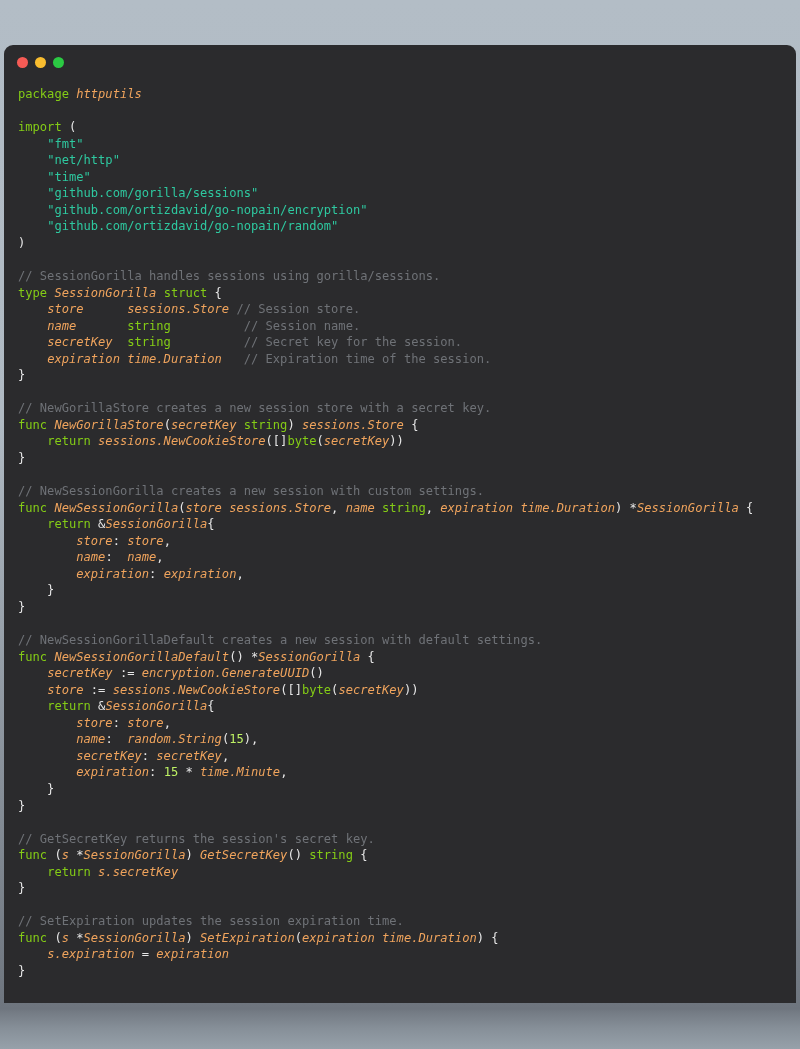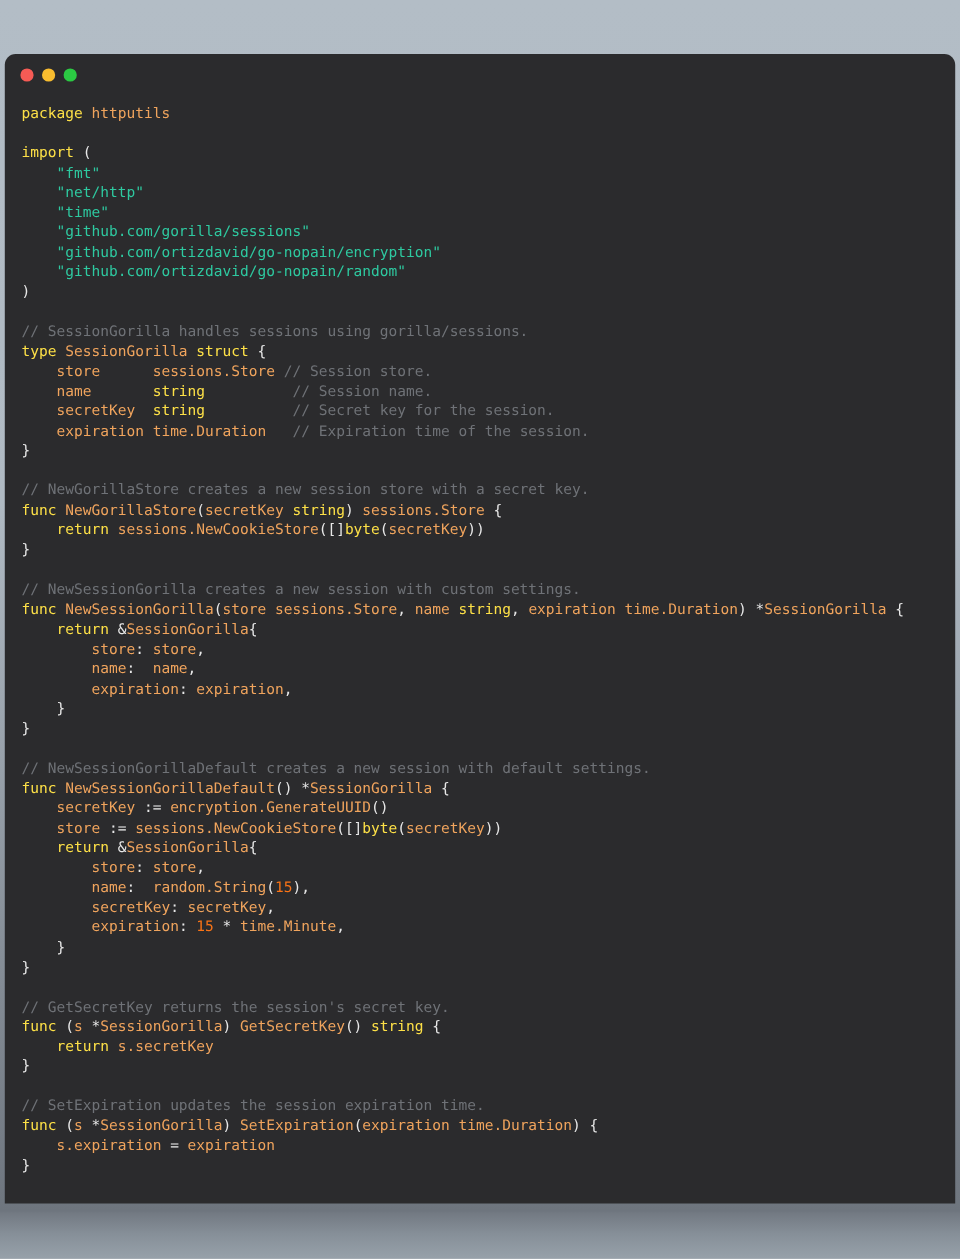--- a/index.html
+++ b/index.html
@@ -54,26 +54,26 @@
     padding: 7px 0 0 14px;
     font-family: "DejaVu Sans Mono", monospace;
     font-size: 12.1px;
     line-height: 16.55px;
     white-space: pre;
     color: #e8e8e8;
   }
   .line { height: 16.55px; }
 
   
-  .kw   { color: #fde047; }          
-  .id   { color: #f0a45d; }          
+  .kw   { color: #84cc16; }          
+  .id   { color: #f0a45d; font-style: italic; }          
   .str  { color: #2ec9a0; }          
   .cmt  { color: #6f7277; }
   .pun  { color: #e8e8e8; }          
-  .num  { color: #f97316; }
+  .num  { color: #bef264; }
 </style>
 </head>
 <body>
 
 <div id="desktop">
 
   <div id="window">
 
     <div id="titlebar">
       <div class="dot red" style="background: rgb(246, 91, 85);"></div>

